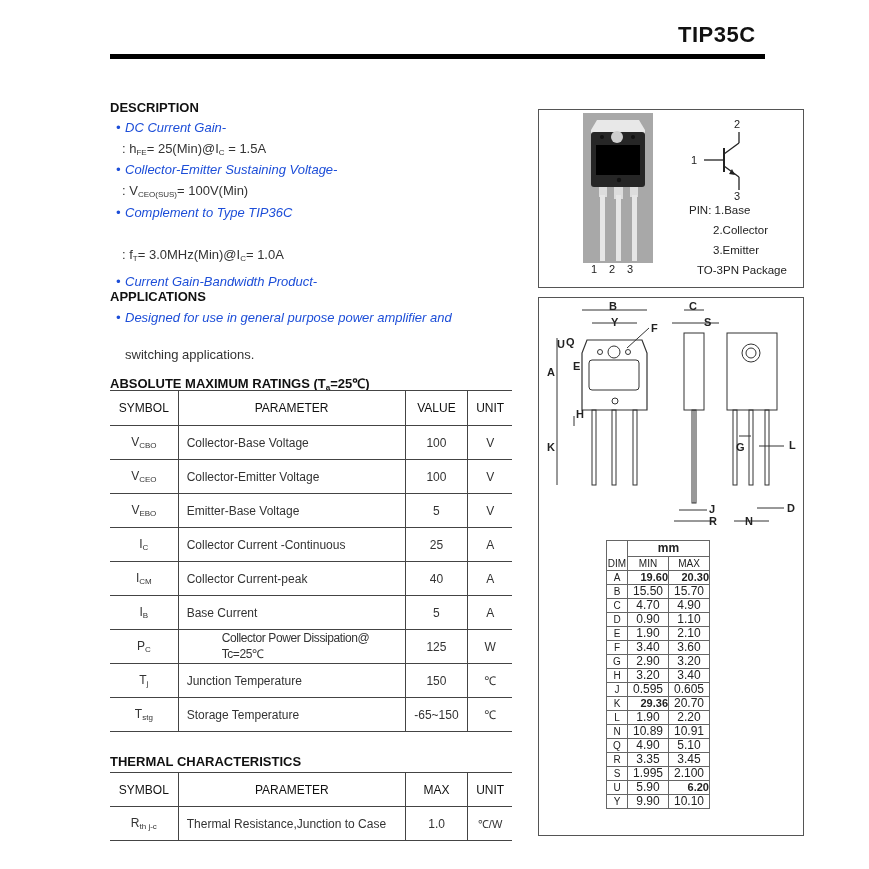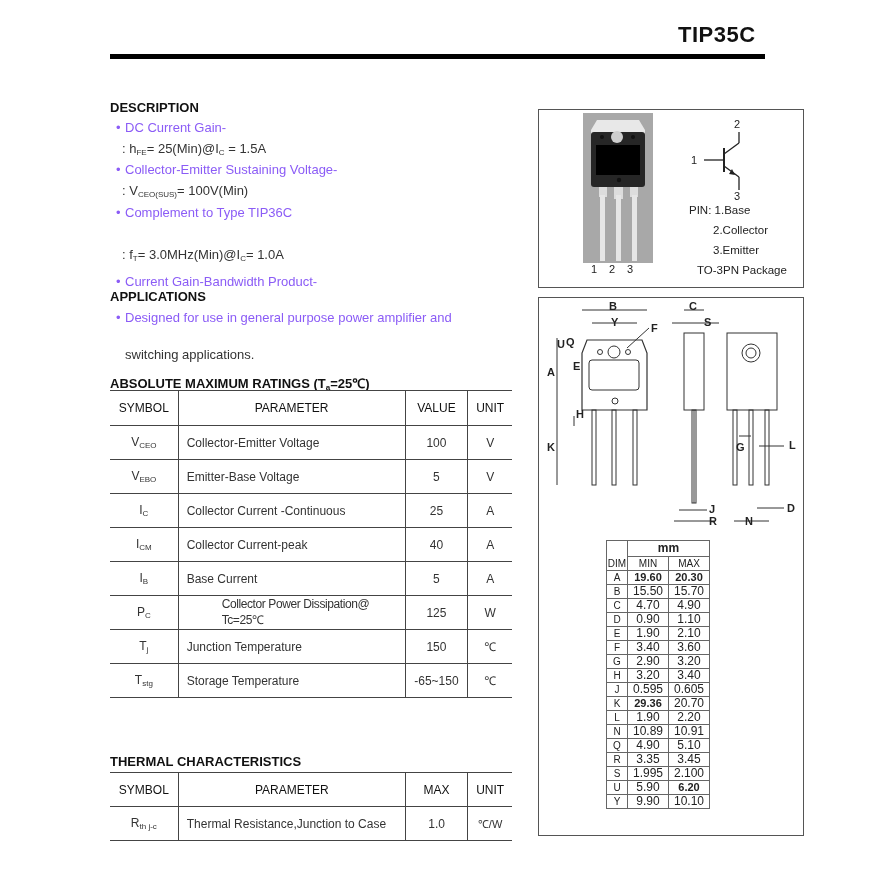--- a/index.html
+++ b/index.html
@@ -2,38 +2,38 @@
 <html><head>
 <meta charset="utf-8">
 <style>
   html, body { margin:0; padding:0; background:#ffffff; }
   body { width:869px; height:869px; position:relative; overflow:hidden;
          font-family:"Liberation Sans", sans-serif; color:#222; }
   .title { position:absolute; left:678px; top:22px; font-size:22px; font-weight:bold; color:#111; letter-spacing:0.5px; }
   .rule { position:absolute; left:110px; top:54px; width:655px; height:5px; background:#000; }
 
   .h2 { position:absolute; font-size:13px; font-weight:bold; color:#111; }
-  .bul { position:absolute; left:116px; font-size:13px; color:#8b5cf6; line-height:21px; }
+  .bul { position:absolute; left:116px; font-size:13px; color:#1d4ed8; line-height:21px;font-style:italic; }
   .bul .dot { display:inline-block; width:9px; }
   .sub { position:absolute; left:122px; font-size:13px; color:#333; line-height:21px; }
   sub { font-size:8px; vertical-align:-2px; }
 
   table.rt { position:absolute; border-collapse:collapse; font-size:12px; color:#333; }
   table.rt td, table.rt th { border-top:1.5px solid #444; border-bottom:1.5px solid #444; padding:0; text-align:center; }
   table.rt th { font-weight:normal; color:#111; font-size:12px; }
   table.rt .vl { border-left:1.5px solid #444; }
   table.rt td.param { text-align:left; padding-left:8px; }
 
   .panel { position:absolute; border:1.5px solid #555; background:#fff; }
 
   table.dim { position:absolute; border-collapse:collapse; font-size:12px; color:#222; }
   table.dim td { border:1px solid #666; text-align:center; padding:0; height:13px; line-height:13px; }
   table.dim td.dimcell { width:20px; font-size:10px; }
   table.dim td.val { width:40px; font-family:"Liberation Sans Narrow","Liberation Sans", sans-serif; }
-  table.dim td.bold { font-weight:bold; font-size:11px; }
+  table.dim td.bold { font-weight:bold; font-size:11px;text-align:right; }
 </style>
 </head>
 <body>
 
 <div class="title">TIP35C</div>
 <div class="rule"></div>
 
 <div class="h2" style="left:110px;top:100px;">DESCRIPTION</div>
 
 <div class="bul" style="top:117px;"><span class="dot">•</span><span>DC Current Gain-</span></div>
@@ -54,20 +54,26 @@
 <div class="h2" style="left:110px;top:374px;"><span>ABSOLUTE MAXIMUM RATINGS (T</span><sub>a</sub><span>=25℃)</span></div>
 
 <table class="rt" style="left:110px;top:390px;width:402px;">
   <tbody>
       <tr style="height:35px;">
     <th style="width:68px;">SYMBOL</th>
     <th class="vl" style="width:228px;">PARAMETER</th>
     <th class="vl" style="width:62px;">VALUE</th>
     <th class="vl" style="width:44px;">UNIT</th>
   </tr>
+  <tr style="height:34px;">
+        <td><span>V</span><sub>CBO</sub></td>
+        <td class="vl param">Collector-Base Voltage</td>
+        <td class="vl">100</td>
+        <td class="vl">V</td>
+      </tr>
   <tr style="height:34px;">
         <td><span>V</span><sub>CEO</sub></td>
         <td class="vl param">Collector-Emitter Voltage</td>
         <td class="vl">100</td>
         <td class="vl">V</td>
       </tr>
   <tr style="height:34px;">
         <td><span>V</span><sub>EBO</sub></td>
         <td class="vl param">Emitter-Base Voltage</td>
         <td class="vl">5</td>

